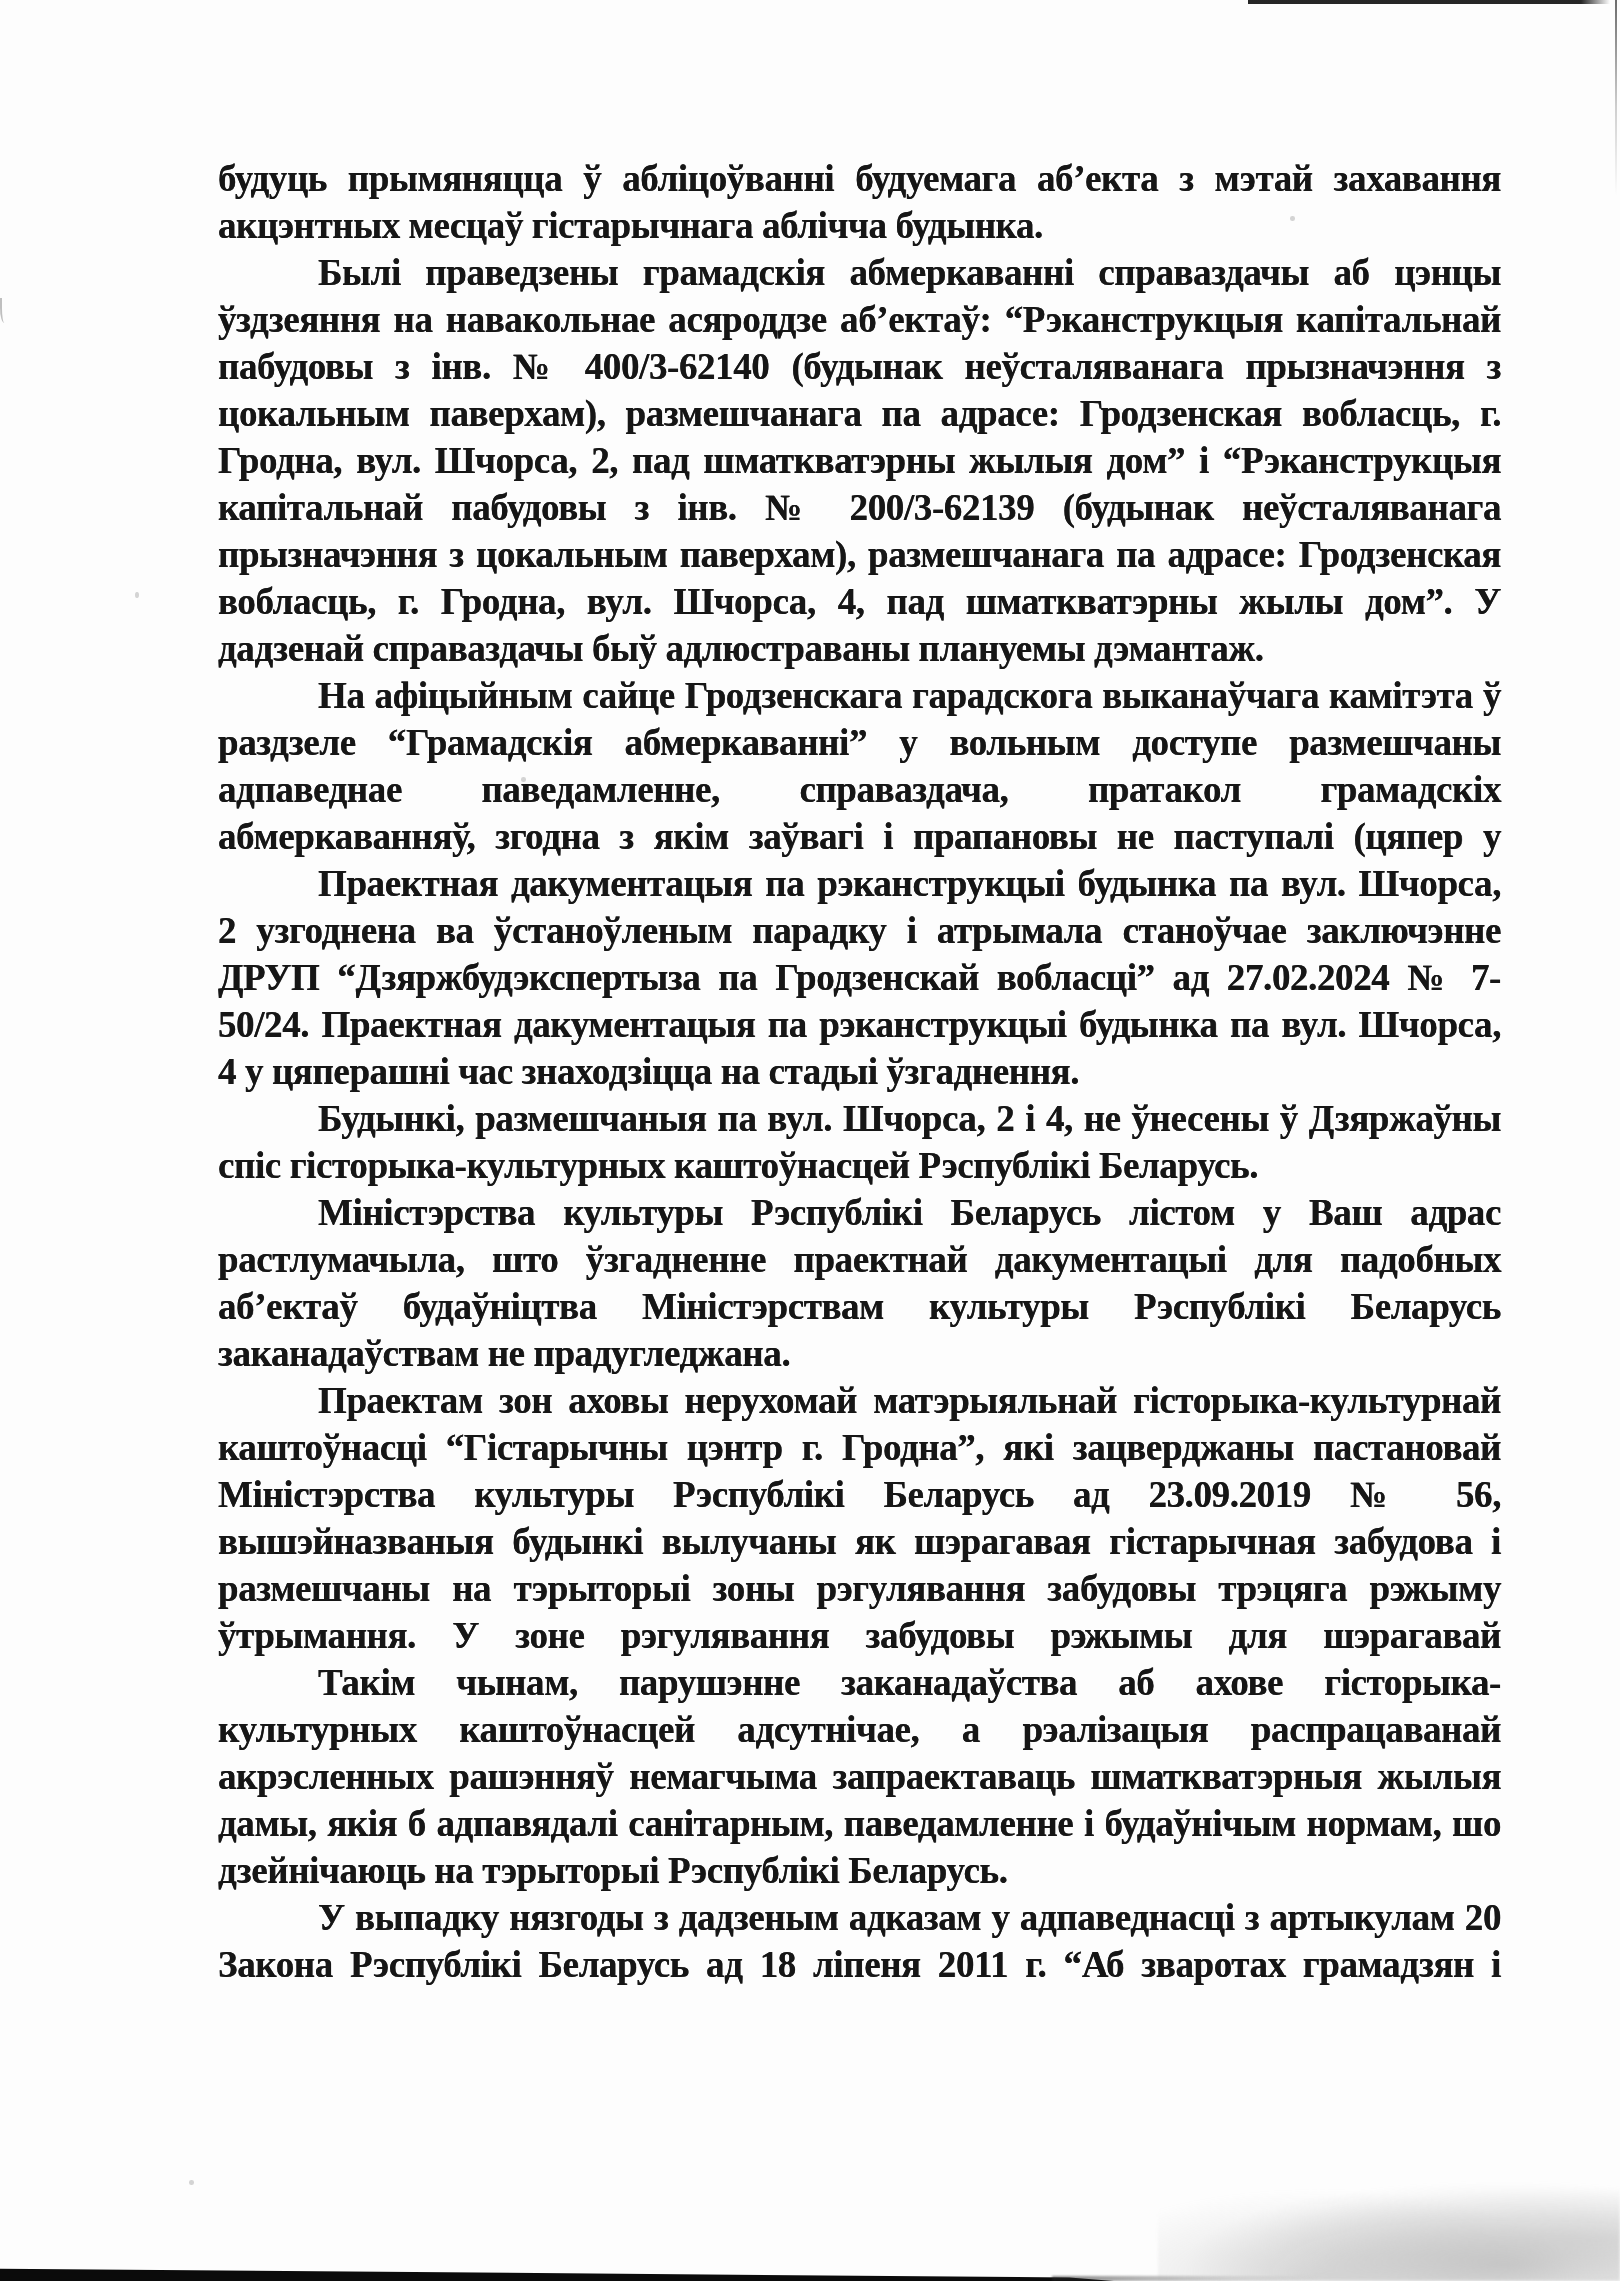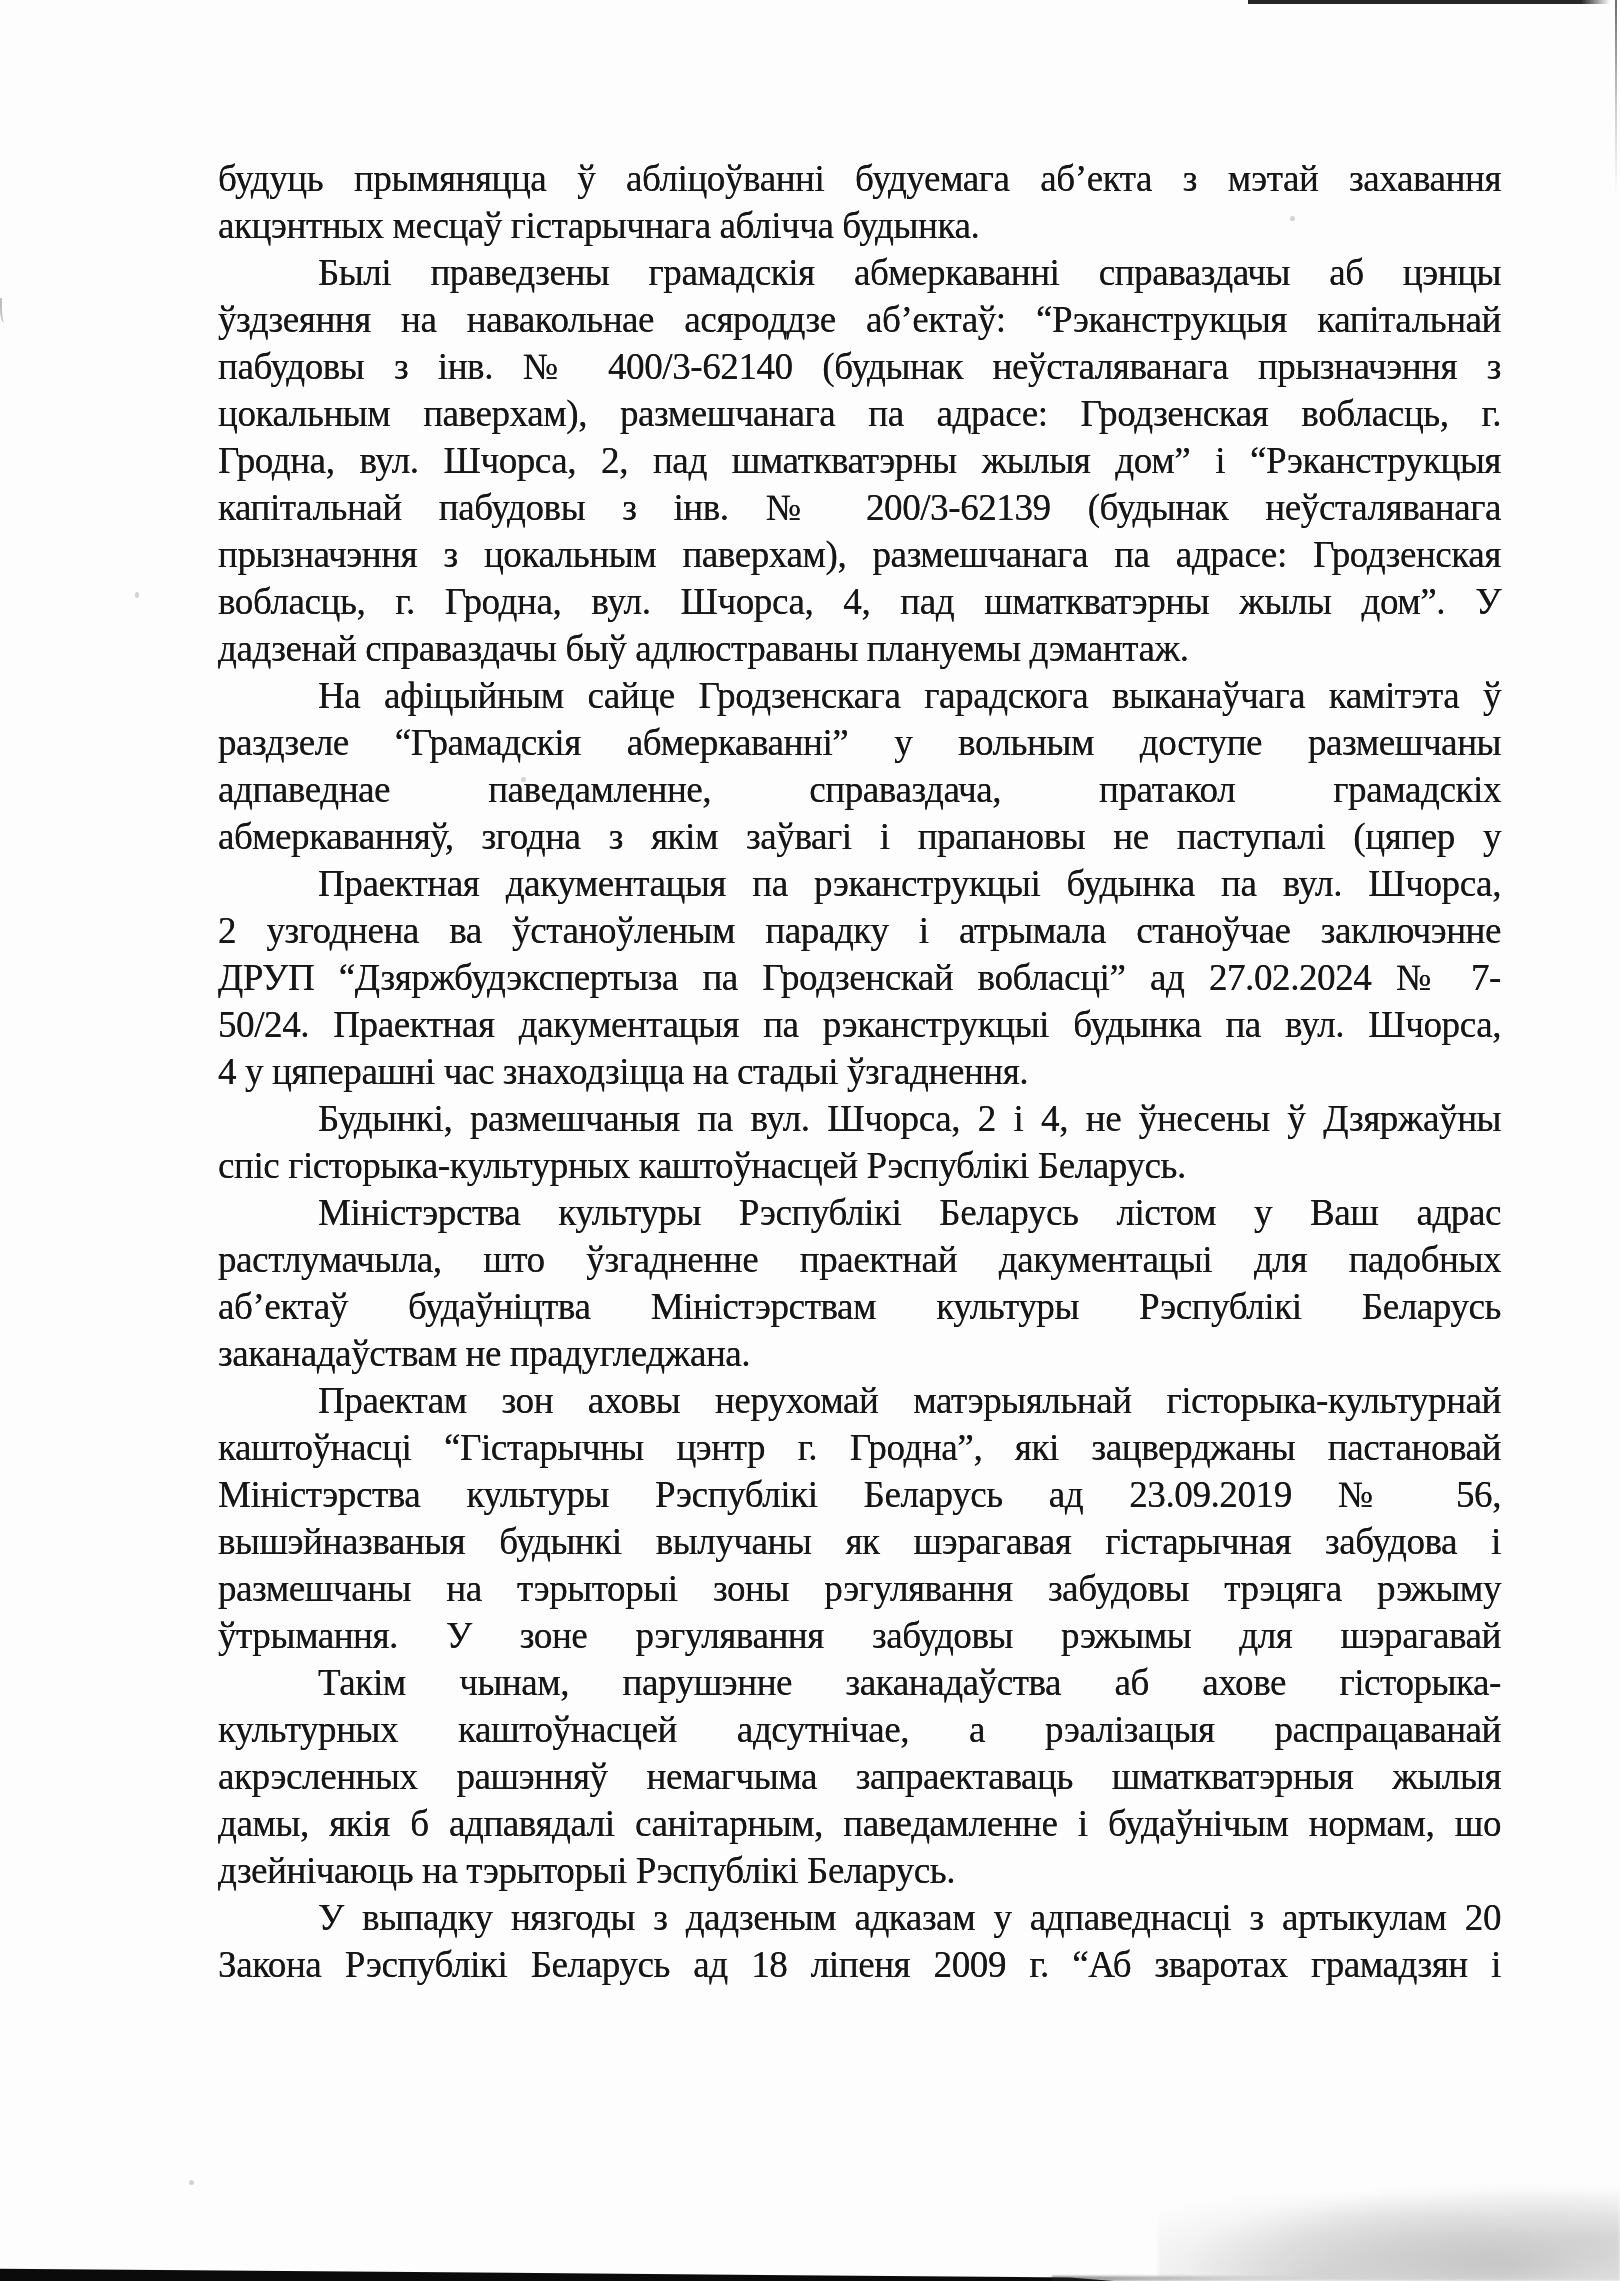--- a/index.html
+++ b/index.html
@@ -8,21 +8,21 @@
   }
   html,body{margin:0;padding:0;}
   body{
     width:1621px;height:2281px;
     background:var(--bg);
     overflow:hidden;
     position:relative;
     font-family:"Liberation Serif","DejaVu Serif",serif;
   }
   .page{
-    position:absolute;inset:0;
+    position:absolute;inset:0;font-weight:bold;
   }
   .doc-text{
     position:absolute;
     left:218px;top:155px;
     width:1283px;
     color:var(--ink);
     font-size:37px;
     line-height:47px;
     letter-spacing:-0.4px;
     text-shadow:0 0 0.5px rgba(0,0,0,0.65), 0.3px 0.4px 0.4px rgba(20,20,20,0.35);
@@ -111,21 +111,21 @@
       <div class="line">Міністэрства культуры Рэспублікі Беларусь ад 23.09.2019 № 56,</div>
       <div class="line">вышэйназваныя будынкі вылучаны як шэрагавая гістарычная забудова і</div>
       <div class="line">размешчаны на тэрыторыі зоны рэгулявання забудовы трэцяга рэжыму</div>
       <div class="line">ўтрымання. У зоне рэгулявання забудовы рэжымы для шэрагавай</div>
       <div class="line indent">Такім чынам, парушэнне заканадаўства аб ахове гісторыка-</div>
       <div class="line">культурных каштоўнасцей адсутнічае, а рэалізацыя распрацаванай</div>
       <div class="line">акрэсленных рашэнняў немагчыма запраектаваць шматкватэрныя жылыя</div>
       <div class="line">дамы, якія б адпавядалі санітарным, паведамленне і будаўнічым нормам, шо</div>
       <div class="line last">дзейнічаюць на тэрыторыі Рэспублікі Беларусь.</div>
       <div class="line indent">У выпадку нязгоды з дадзеным адказам у адпаведнасці з артыкулам 20</div>
-      <div class="line">Закона Рэспублікі Беларусь ад 18 ліпеня 2009 г. “Аб зваротах грамадзян і</div>
+      <div class="line">Закона Рэспублікі Беларусь ад 18 ліпеня 2011 г. “Аб зваротах грамадзян і</div>
     </div>
 
   <div class="artifact bottom-edge"></div>
   <div class="artifact bottom-edge-fade"></div>
   <div class="artifact bottom-right-noise"></div>
   <div class="artifact top-edge-line"></div>
   <div class="artifact right-edge-line"></div>
   <div class="artifact left-mark"></div>
   <div class="artifact speck s1"></div>
   <div class="artifact speck s2"></div>

